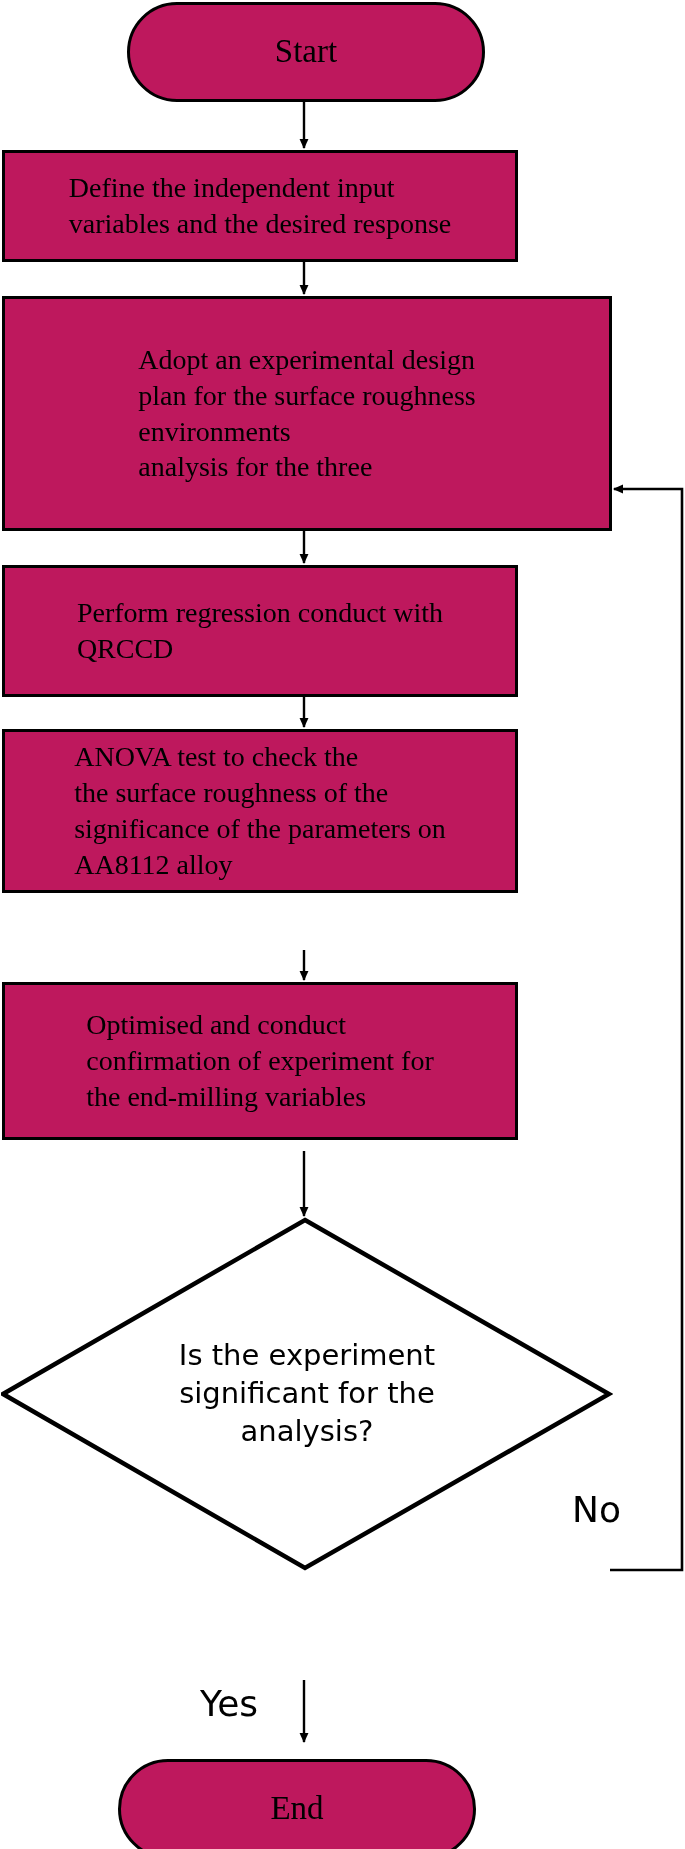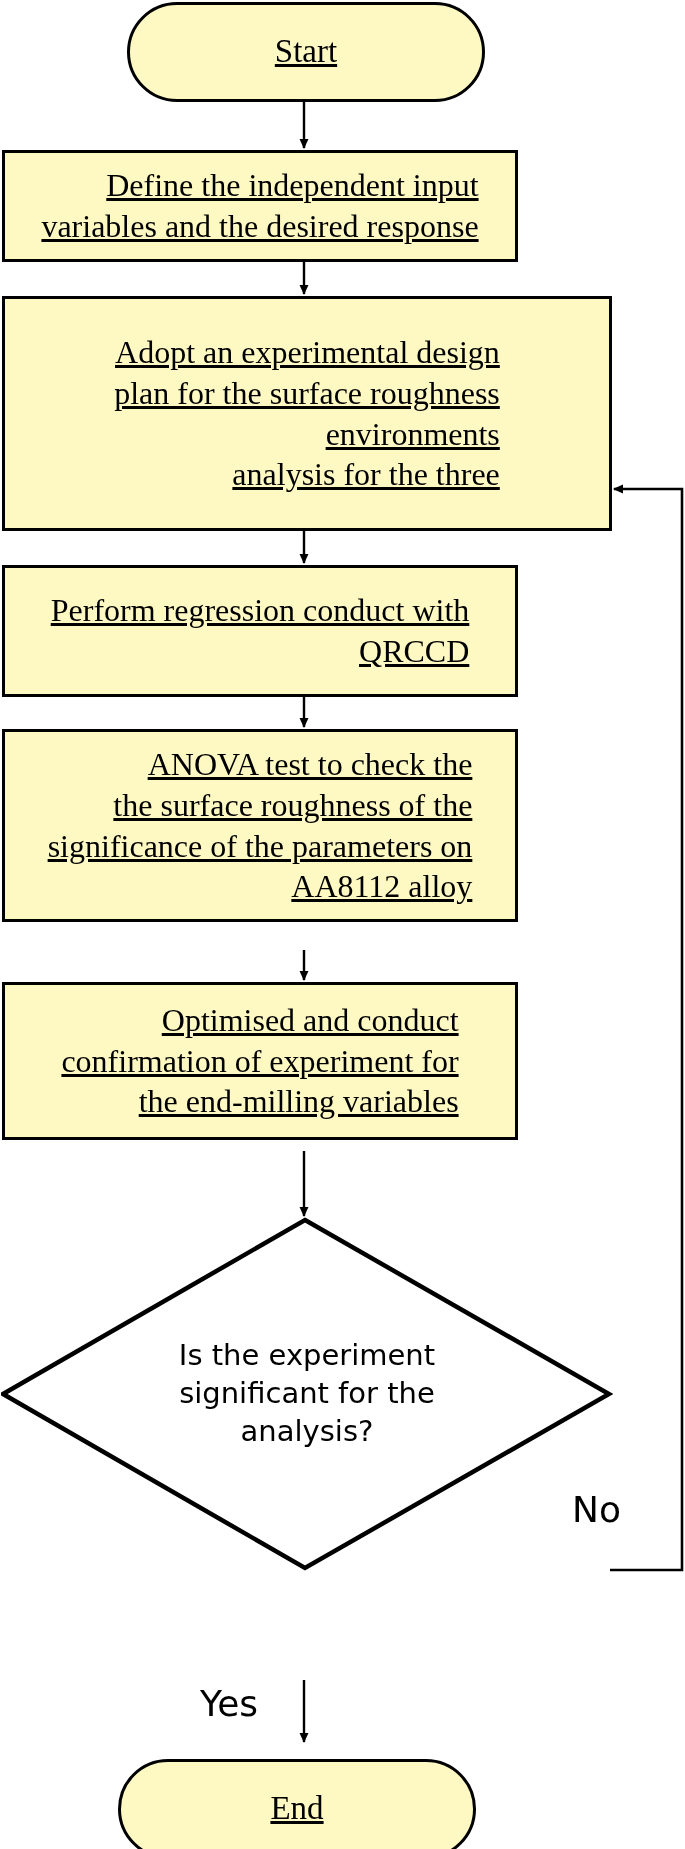--- a/index.html
+++ b/index.html
@@ -14,34 +14,33 @@
     background: #ffffff;
     overflow: hidden;
     font-family: "Liberation Serif", "DejaVu Serif", serif;
   }
   .node {
     position: absolute;
     box-sizing: border-box;
     display: flex;
     align-items: center;
     justify-content: center;
-    text-align: right;
+    text-align: left;
     color: #000000;
-    background: #fef9c3;
-    text-decoration: underline;
+    background: #be185d;
   }
   .terminator {
     border: 3px solid #000000;
     border-radius: 60px;
     font-size: 33px;
     line-height: 1.15;
   }
   .process {
     border: 3px solid #000000;
-    font-size: 32px;
+    font-size: 28px;
     line-height: 1.28;
     padding: 20px 10px;
   }
   .decision-wrap {
     position: absolute;
   }
   .decision-wrap svg {
     position: absolute;
     left: 0;
     top: 0;
@@ -132,21 +131,21 @@
     </span>
   </div>
 
   <div class="node process" style="left:2px; top:565px; width:516px; height:132px;">
     <span>
       <span class="lbl-line">Perform regression conduct with</span>
       <span class="lbl-line">QRCCD</span>
     </span>
   </div>
 
-  <div class="node process" style="left:2px; top:729px; width:516px; height:193px;">
+  <div class="node process" style="left:2px; top:729px; width:516px; height:164px;">
     <span>
       <span class="lbl-line">ANOVA test to check the</span>
       <span class="lbl-line">the surface roughness of the</span>
       <span class="lbl-line">significance of the parameters on</span>
       <span class="lbl-line">AA8112 alloy</span>
     </span>
   </div>
 
   <div class="node process" style="left:2px; top:982px; width:516px; height:158px;">
     <span>

